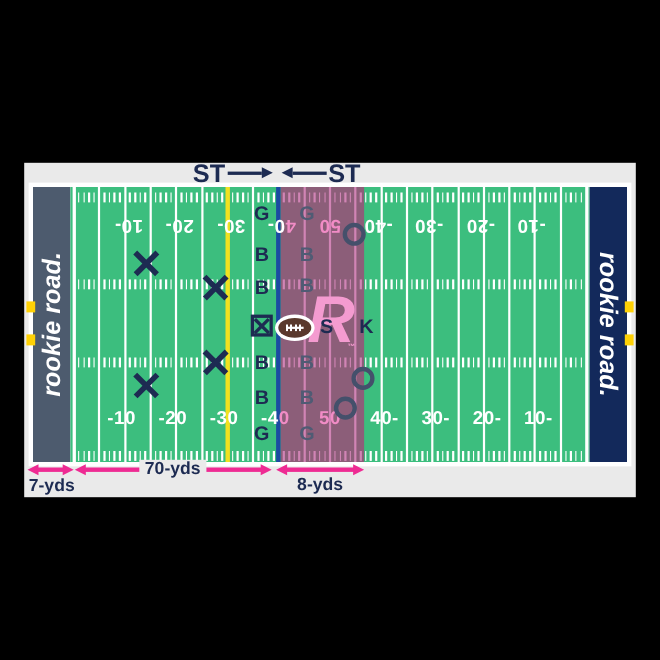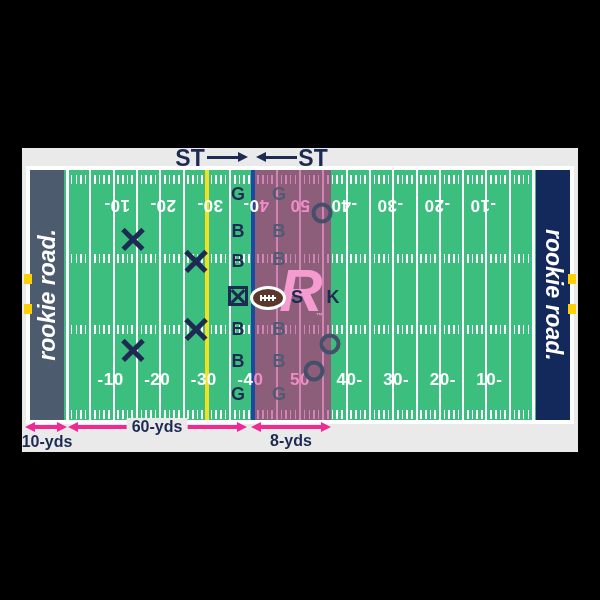--- a/index.html
+++ b/index.html
@@ -477,24 +477,24 @@
   <div class="abs stlabel" style="left:190px;top:158px;">ST</div>
   <div class="abs stshaft" style="left:207px;top:156px;width:31px;"></div>
   <div class="abs tri navy-r" style="left:238px;top:152px;"></div>
   <div class="abs tri navy-l" style="left:256px;top:152px;"></div>
   <div class="abs stshaft" style="left:266px;top:156px;width:31px;"></div>
   <div class="abs stlabel" style="left:313px;top:158px;">ST</div>
 
   <div class="abs tri pink-l" style="left:25px;top:422px;"></div>
   <div class="abs mshaft" style="left:33px;top:425px;width:26px;"></div>
   <div class="abs tri pink-r" style="left:57px;top:422px;"></div>
-  <div class="abs mlabel" style="left:47px;top:433px;">10-yds</div>
+  <div class="abs mlabel" style="left:47px;top:433px;">7-yds</div>
 
   <div class="abs tri pink-l" style="left:68px;top:422px;"></div>
   <div class="abs mshaft" style="left:76px;top:425px;width:164px;"></div>
   <div class="abs tri pink-r" style="left:237px;top:422px;"></div>
-  <div class="abs mlabel inline" style="left:157px;top:427px;">60-yds</div>
+  <div class="abs mlabel inline" style="left:157px;top:427px;">70-yds</div>
 
   <div class="abs tri pink-l" style="left:251px;top:422px;"></div>
   <div class="abs mshaft" style="left:259px;top:425px;width:64px;"></div>
   <div class="abs tri pink-r" style="left:321px;top:422px;"></div>
   <div class="abs mlabel" style="left:291px;top:432px;">8-yds</div>
 </div>
 
 </body></html>

